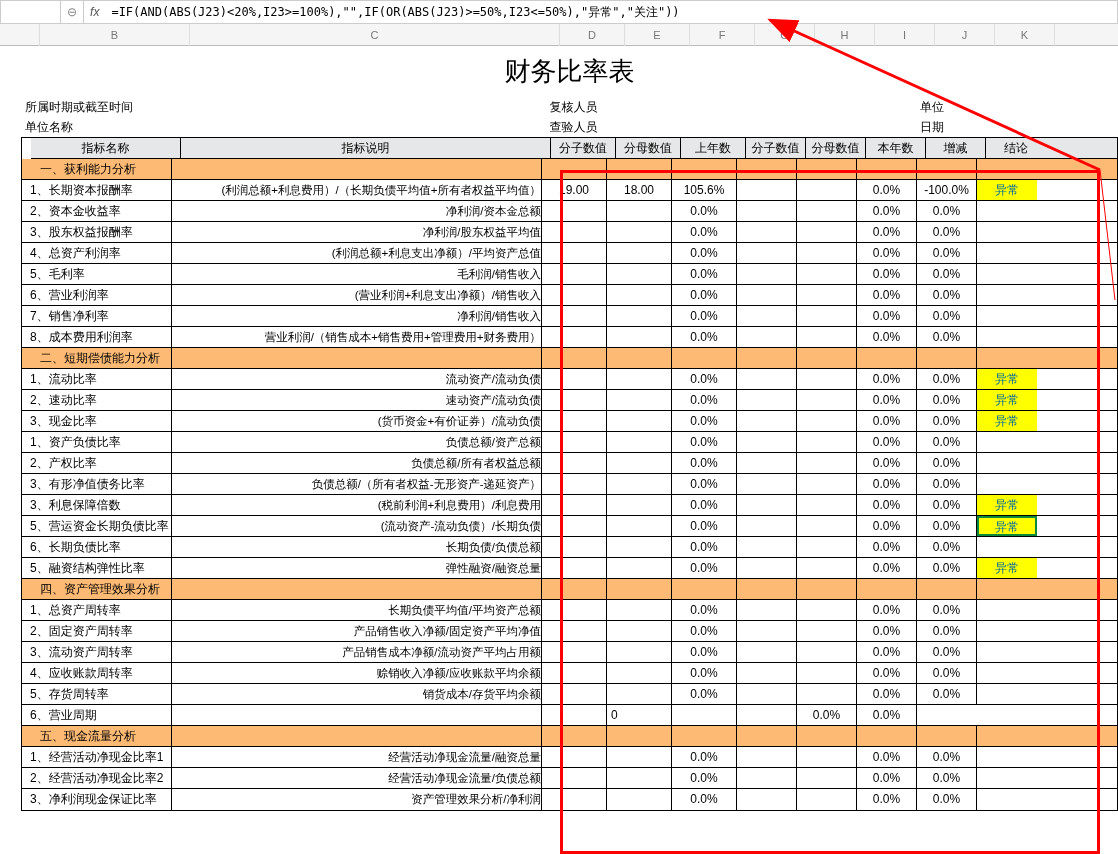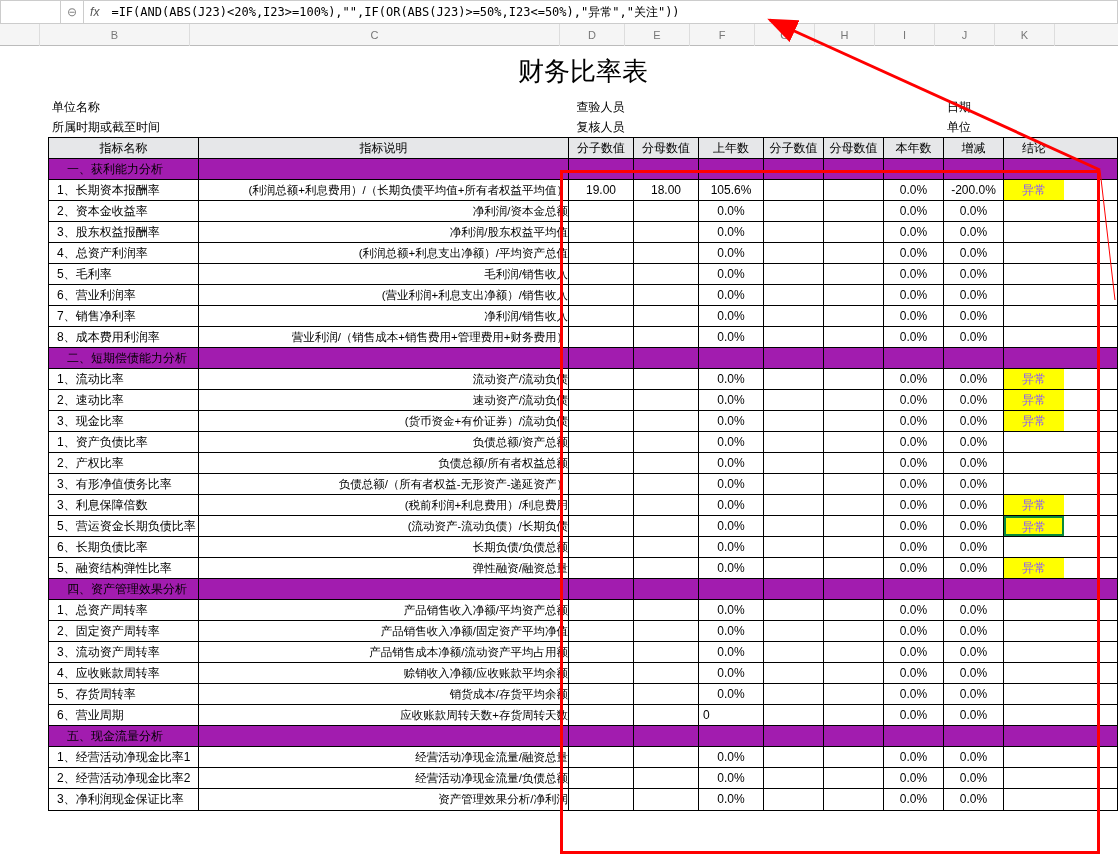--- a/index.html
+++ b/index.html
@@ -10,39 +10,39 @@
   .name-box { width: 60px; border-right: 1px solid #ccc; height: 100%; display: flex; align-items: center; padding: 0 4px; }
   .fb-controls { display: flex; align-items: center; padding: 0 6px; border-right: 1px solid #ccc; height: 100%; gap: 8px; color: #888; cursor: pointer; }
   .fx-label { color: #555; font-style: italic; padding: 0 6px; }
   .formula-input { flex: 1; padding: 0 6px; font-family: Consolas, monospace; font-size: 12px; color: #000; }
 
   
   .col-headers { display: grid; grid-template-columns: 40px 150px 370px 65px 65px 65px 60px 60px 60px 60px 60px 60px; border-bottom: 1px solid #bbb; height: 22px; background: #f5f5f5; }
   .col-headers > div { border-right: 1px solid #ddd; text-align: center; line-height: 22px; color: #777; font-size: 11px; }
 
   
-  .content { position: relative; padding: 0 0 0 48px; }
+  .content { position: relative; padding: 0 0 0 21px; }
   .title { font-size: 26px; text-align: center; font-family: "SimSun", serif; padding: 8px 0; }
   .meta-row { display: grid; grid-template-columns: 150px 370px 65px 65px 65px 60px 60px 60px 60px 60px 60px; height: 20px; font-size: 12px; }
   .meta-row > div { padding: 0 4px; line-height: 20px; }
   .meta-c { text-align: left; }
   .meta-d { text-align: center; }
 
   
   .table { border: 1px solid #000; }
   .row { display: grid; grid-template-columns: 150px 370px 65px 65px 65px 60px 60px 60px 60px 60px 60px; height: 21px; border-bottom: 1px solid #000; }
   .row:last-child { border-bottom: none; }
   .cell { border-right: 1px solid #000; text-align: center; line-height: 21px; font-size: 12px; overflow: hidden; white-space: nowrap; }
   .row .cell:last-child { border-right: none; }
-  .header-row { background: #e6e7e9; font-weight: normal; }
-  .section-row { background: #a21caf; }
+  .header-row { background: #e6e7e9; font-weight: normal; margin-left: 9px; }
+  .section-row { background: #fdba74; }
   .section-row .cell:first-child { text-align: left; padding-left: 18px; }
   .data-cell-name { text-align: left; padding-left: 8px; }
   .data-cell-desc { text-align: right; font-size: 11.5px; }
-  .warn { background: #ffff00; color: #8b5cf6; font-weight: normal; }
+  .warn { background: #ffff00; color: #0369a1; font-weight: normal; }
   .selected-cell { border: 2px solid #0a8a3a !important; box-sizing: border-box; line-height: 19px; }
   .num-left { text-align: left; padding-left: 4px; }
 
   
   .red-box { position: absolute; border: 3px solid #f00; pointer-events: none; }
   svg.arrow { position: absolute; top: 0; left: 0; pointer-events: none; }
 </style>
 </head>
 <body>
 
@@ -66,41 +66,41 @@
   <div>H</div>
   <div>I</div>
   <div>J</div>
   <div>K</div>
 </div>
 
 <div class="content">
   <div class="title">财务比率表</div>
 
   <div class="meta-row">
+    <div class="meta-c">所属时期或截至时间</div>
+    <div></div>
+    <div class="meta-d">复核人员</div>
+    <div></div>
+      <div></div>
+      <div></div>
+      <div></div>
+      <div></div>
+    <div>单位</div>
+    <div></div>
+  </div>
+  <div class="meta-row">
     <div class="meta-c">单位名称</div>
     <div></div>
     <div class="meta-d">查验人员</div>
     <div></div>
       <div></div>
       <div></div>
       <div></div>
       <div></div>
     <div>日期</div>
-    <div></div>
-  </div>
-  <div class="meta-row">
-    <div class="meta-c">所属时期或截至时间</div>
-    <div></div>
-    <div class="meta-d">复核人员</div>
-    <div></div>
-      <div></div>
-      <div></div>
-      <div></div>
-      <div></div>
-    <div>单位</div>
     <div></div>
   </div>
 
   <div class="table">
     <div class="row header-row">
       <div class="cell">指标名称</div>
       <div class="cell">指标说明</div>
       <div class="cell">分子数值</div>
       <div class="cell">分母数值</div>
       <div class="cell">上年数</div>
@@ -125,21 +125,21 @@
         </div>
         <div class="row">
           <div class="cell data-cell-name">1、长期资本报酬率</div>
           <div class="cell data-cell-desc">(利润总额+利息费用）/（长期负债平均值+所有者权益平均值）</div>
           <div class="cell">19.00</div>
           <div class="cell">18.00</div>
           <div class="cell">105.6%</div>
           <div class="cell"></div>
           <div class="cell"></div>
           <div class="cell">0.0%</div>
-          <div class="cell">-200.0%</div>
+          <div class="cell">-100.0%</div>
           <div class="cell  warn">异常</div>
         </div>
         <div class="row">
           <div class="cell data-cell-name">2、资本金收益率</div>
           <div class="cell data-cell-desc">净利润/资本金总额</div>
           <div class="cell"></div>
           <div class="cell"></div>
           <div class="cell">0.0%</div>
           <div class="cell"></div>
           <div class="cell"></div>
@@ -358,21 +358,21 @@
           <div class="cell"></div>
           <div class="cell"></div>
           <div class="cell"></div>
           <div class="cell"></div>
           <div class="cell"></div>
           <div class="cell"></div>
           <div class="cell"></div>
         </div>
         <div class="row">
           <div class="cell data-cell-name">1、总资产周转率</div>
-          <div class="cell data-cell-desc">产品销售收入净额/平均资产总额</div>
+          <div class="cell data-cell-desc">长期负债平均值/平均资产总额</div>
           <div class="cell"></div>
           <div class="cell"></div>
           <div class="cell">0.0%</div>
           <div class="cell"></div>
           <div class="cell"></div>
           <div class="cell">0.0%</div>
           <div class="cell">0.0%</div>
           <div class="cell"></div>
         </div>
         <div class="row">
@@ -418,21 +418,20 @@
           <div class="cell"></div>
           <div class="cell">0.0%</div>
           <div class="cell"></div>
           <div class="cell"></div>
           <div class="cell">0.0%</div>
           <div class="cell">0.0%</div>
           <div class="cell"></div>
         </div>
         <div class="row">
           <div class="cell data-cell-name">6、营业周期</div>
-          <div class="cell data-cell-desc">应收账款周转天数+存货周转天数</div>
           <div class="cell"></div>
           <div class="cell"></div>
           <div class="cell  num-left">0</div>
           <div class="cell"></div>
           <div class="cell"></div>
           <div class="cell">0.0%</div>
           <div class="cell">0.0%</div>
           <div class="cell"></div>
         </div>
         <div class="row section-row">

